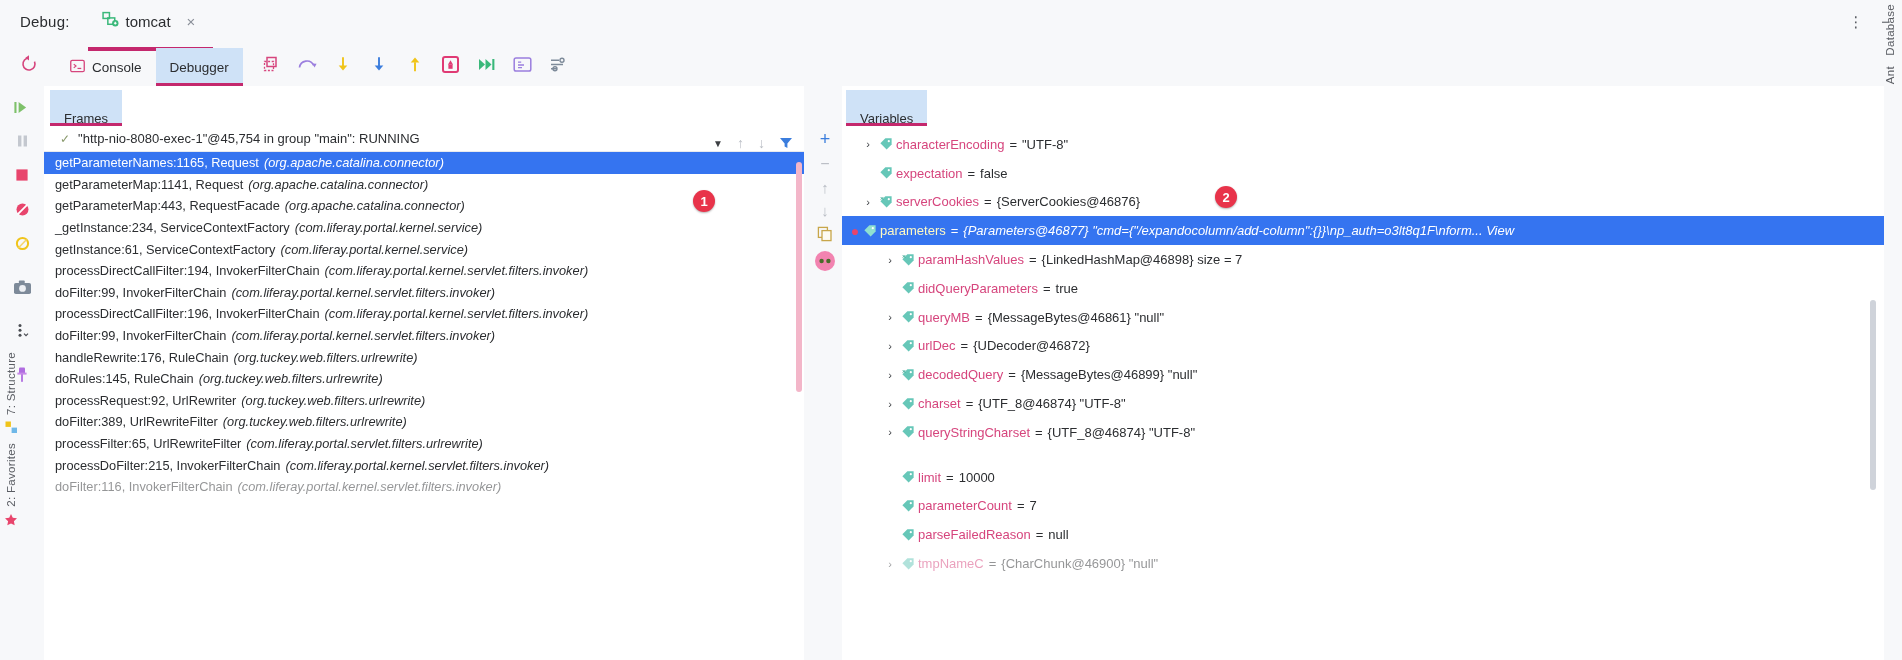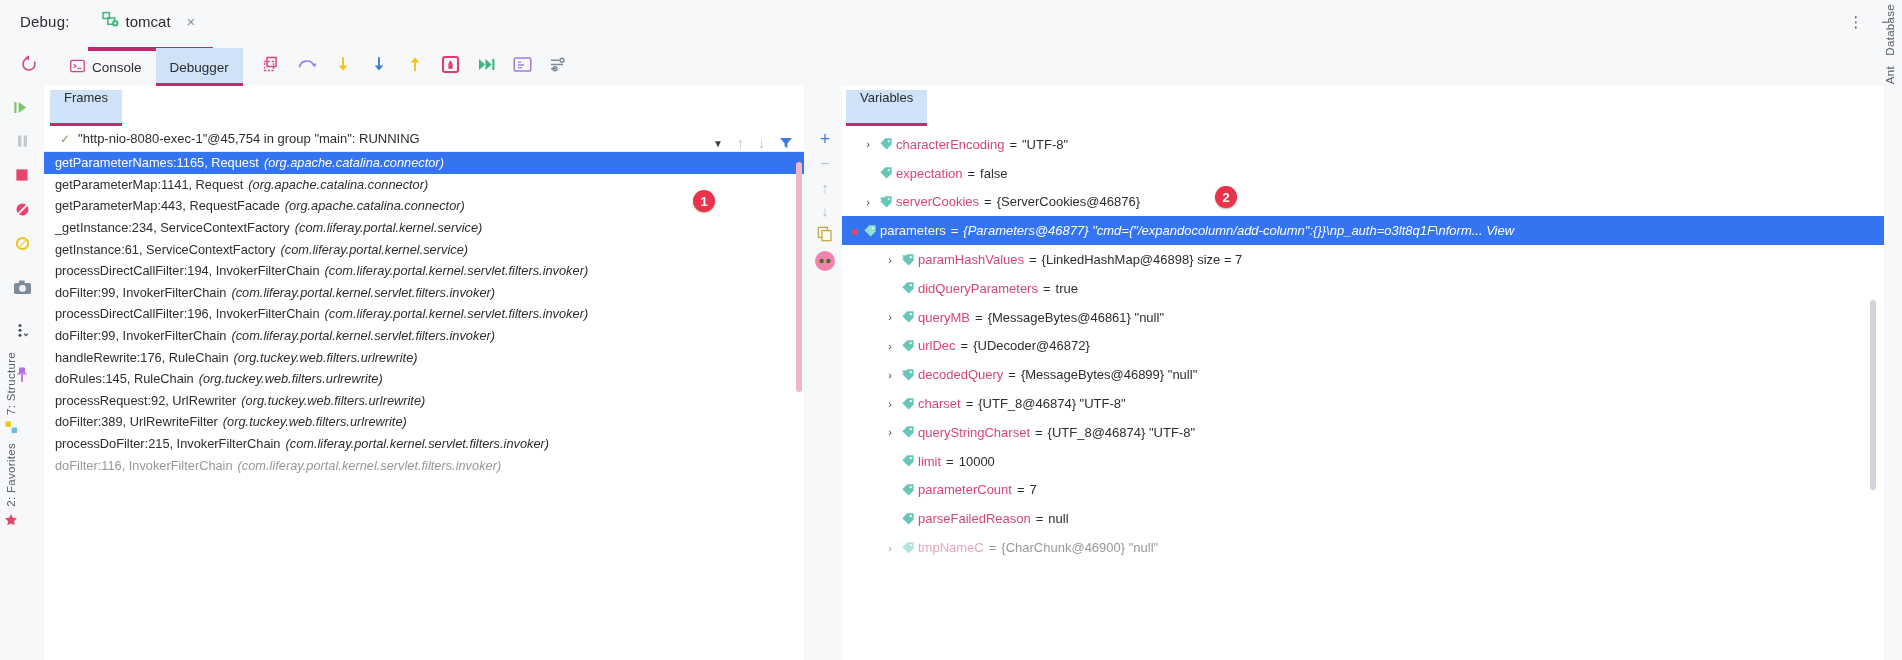--- a/index.html
+++ b/index.html
@@ -94,21 +94,21 @@
     padding-top: 4px; gap: 10px;
   }
 
   
   .frames-panel {
     position: absolute; left: 44px; top: 86px; width: 760px; height: 574px;
     background: #ffffff;
   }
   .frames-tabrow { height: 40px; display: flex; align-items: flex-end; padding-left: 6px; }
   .panel-tab {
-    height: 36px; padding: 0 14px; display: flex; align-items: flex-start;
+    height: 36px; padding: 0 14px; display: flex; align-items: flex-end;
     font-size: 13px; color: #2b2d30; cursor: pointer; position: relative;
     background: #cfe2f7;
   }
   .panel-tab:after {
     content: ""; position: absolute; left: 0; right: 0; bottom: 0;
     height: 3px; background: #c4286d;
   }
   .thread-row {
     height: 26px; display: flex; align-items: center; gap: 8px;
     padding-left: 16px; font-size: 13px; color: #2b2d30;
@@ -440,20 +440,24 @@
       </div>
       <div class="frame-row">
         <span>processRequest:92, UrlRewriter</span>
         <span class="pkg">(org.tuckey.web.filters.urlrewrite)</span>
       </div>
       <div class="frame-row">
         <span>doFilter:389, UrlRewriteFilter</span>
         <span class="pkg">(org.tuckey.web.filters.urlrewrite)</span>
       </div>
       <div class="frame-row">
+        <span>processFilter:65, UrlRewriteFilter</span>
+        <span class="pkg">(com.liferay.portal.servlet.filters.urlrewrite)</span>
+      </div>
+      <div class="frame-row">
         <span>processDoFilter:215, InvokerFilterChain</span>
         <span class="pkg">(com.liferay.portal.kernel.servlet.filters.invoker)</span>
       </div>
       <div class="frame-row clip-row">
         <span>doFilter:116, InvokerFilterChain</span>
         <span class="pkg">(com.liferay.portal.kernel.servlet.filters.invoker)</span>
       </div>
     </div>
   </div>
 
@@ -640,21 +644,21 @@
           <svg width="14" height="14" viewBox="0 0 14 14">
               <path d="M1.4 6.2L6.4 1.2h6.2v6.2l-5 5z" fill="#66c7b8"></path>
               <circle cx="9.8" cy="4.2" r="1.1" fill="#ffffff"></circle>
             </svg>
         </span>
         <span class="vname">queryStringCharset</span>
         <span class="veq">=</span>
         <span class="vval">{UTF_8@46874} "UTF-8"</span>
       </div>
 
-      <div class="var-row" style="padding-left:40px;">
+      <div class="var-row" style="padding-left:40px;margin-top:16px;">
         <span class="chev"></span>
         <span class="tagicon">
           <svg width="14" height="14" viewBox="0 0 14 14">
               <path d="M1.4 6.2L6.4 1.2h6.2v6.2l-5 5z" fill="#66c7b8"></path>
               <circle cx="9.8" cy="4.2" r="1.1" fill="#ffffff"></circle>
             </svg>
         </span>
         <span class="vname">limit</span>
         <span class="veq">=</span>
         <span class="vval">10000</span>

